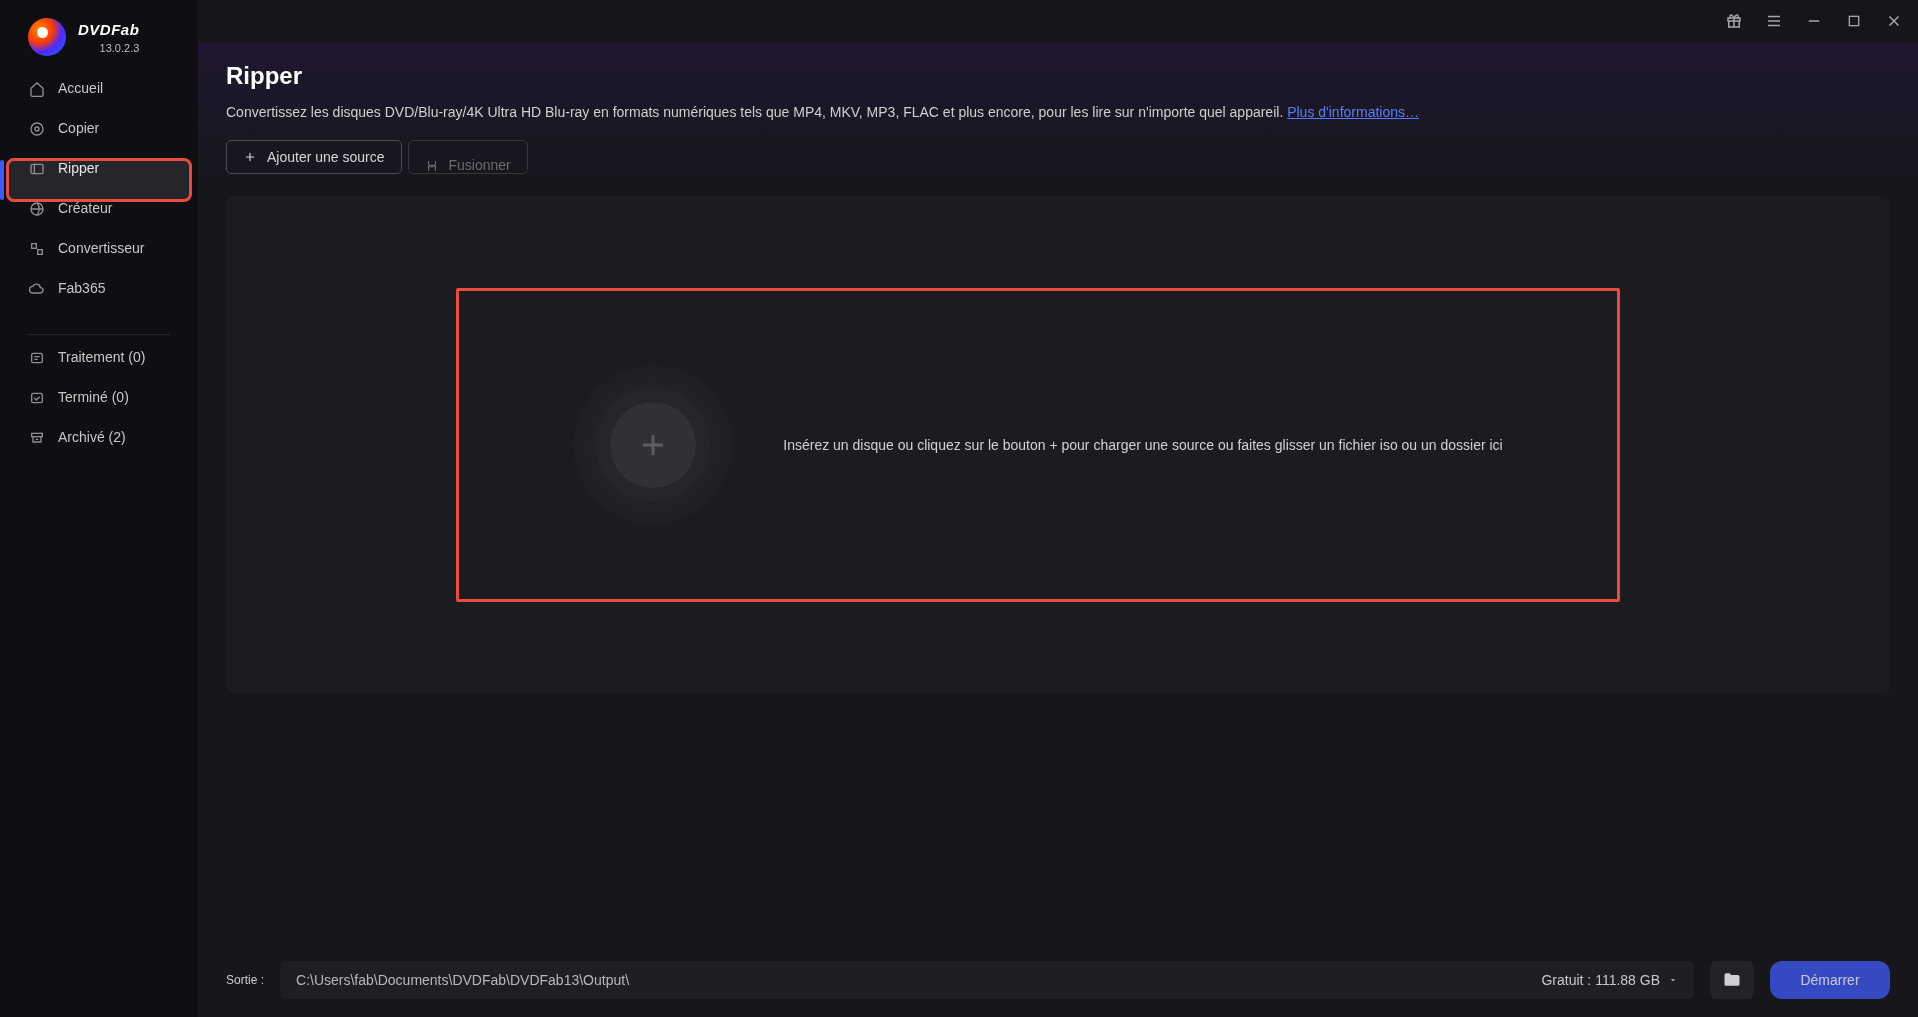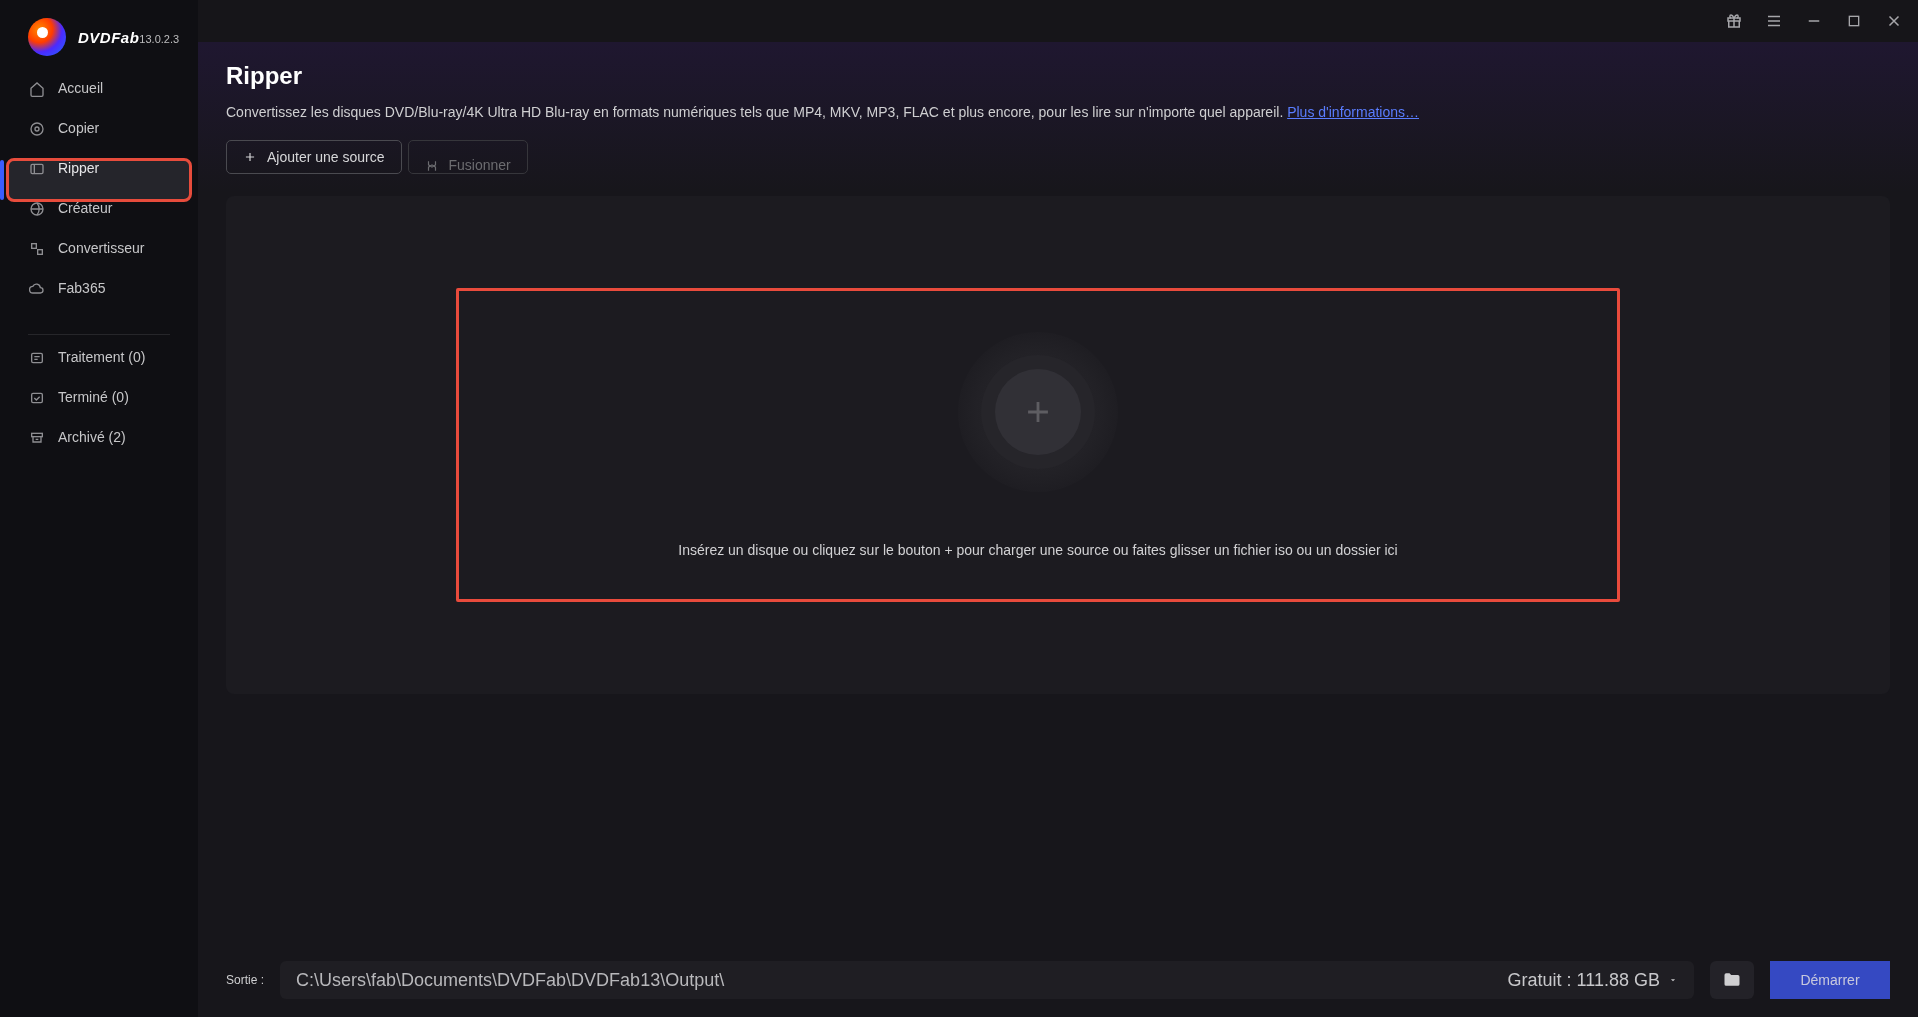--- a/index.html
+++ b/index.html
@@ -26,21 +26,21 @@
   .brand-logo {
     width: 38px; height: 38px; border-radius: 50%;
     background: radial-gradient(circle at 30% 30%, #ff8a00 0%, #ff3c00 35%, #4b2aff 60%, #1e6dff 100%);
     position: relative;
     margin-right: 12px;
   }
   .brand-logo::after {
     content: ""; position: absolute; left: 9px; top: 9px;
     width: 11px; height: 11px; background: #fff; border-radius: 50%;
   }
-  .brand-text { display: flex; flex-direction: row; text-align: right; }
+  .brand-text { display: flex; flex-direction: column; text-align: right; }
   .brand-name { font-weight: 800; font-style: italic; color: #fff; font-size: 15px; letter-spacing: .5px; }
   .brand-version { color: #bdbdbe; font-size: 11px; margin-top: 4px; }
   .nav { padding: 0 8px; }
   .nav-item {
     display: flex; 
     height: 40px; padding-left: 20px;
     border-radius: 6px; color: #c7c7c9;
     font-size: 14px; cursor: pointer;
     margin-bottom: 0px;
     position: relative;
@@ -94,21 +94,21 @@
   }
   .btn.disabled { color: #6c6c70; border-color: #36363b; cursor: default; align-items: flex-end; }
   .btn .icon { color: inherit; }
   .drop-panel {
     background: #1c1b20; border-radius: 8px;
     height: 498px; position: relative;
   }
   .drop-highlight {
     position: absolute; left: 230px; right: 270px; top: 92px; height: 314px;
     border: 3px solid #e94b3c; border-radius: 2px;
-    display: flex; flex-direction: column; align-items: center; justify-content: center;
+    display: flex; align-items: center; justify-content: center;
     gap: 50px;
   }
   .drop-circle {
     width: 160px; height: 160px; border-radius: 50%;
     background: radial-gradient(circle, #2a292e 0%, #222126 55%, rgba(34,33,38,0) 80%);
     display: flex; align-items: center; justify-content: center;
     position: relative;
   }
   .drop-circle-inner {
     width: 86px; height: 86px; border-radius: 50%; background: #313036;
@@ -118,31 +118,31 @@
   .drop-circle-inner svg { color: #5e5d62; }
   .drop-text { color: #d2d2d4; font-size: 14px; text-align: center; }
   .footer {
     position: absolute; left: 28px; right: 28px; bottom: 18px;
     display: flex; align-items: center; gap: 16px;
   }
   .footer-label { color: #cfcfd1; font-size: 12px; }
   .path-box {
     flex: 1; height: 38px; background: #1f1e23; border-radius: 6px;
     display: flex; align-items: center; padding: 0 16px;
-    color: #b8b8bb; font-size: 18px; justify-content: space-between; text-align: right;
+    color: #b8b8bb; font-size: 14px; justify-content: space-between; text-align: right;
   }
   .path-right { display: flex; align-items: center; gap: 8px; color: #c8c8cb; }
   .folder-btn {
     width: 44px; height: 38px; background: #232228; border-radius: 6px;
     display: inline-flex; align-items: center; justify-content: center; cursor: pointer;
     color: #cfcfd1;
   }
   .start-btn {
     width: 120px; height: 38px; background: #3b52e0; color: #e6e8ff;
-    border-radius: 0; display: inline-flex; align-items: center; justify-content: center;
+    border-radius: 12px; display: inline-flex; align-items: center; justify-content: center;
     font-size: 14px; cursor: pointer; opacity: .85;
   }
   svg { display: block; }
 </style>
 </head>
 <body>
 
 <aside class="sidebar">
   <div class="brand">
     <div class="brand-logo"></div>

